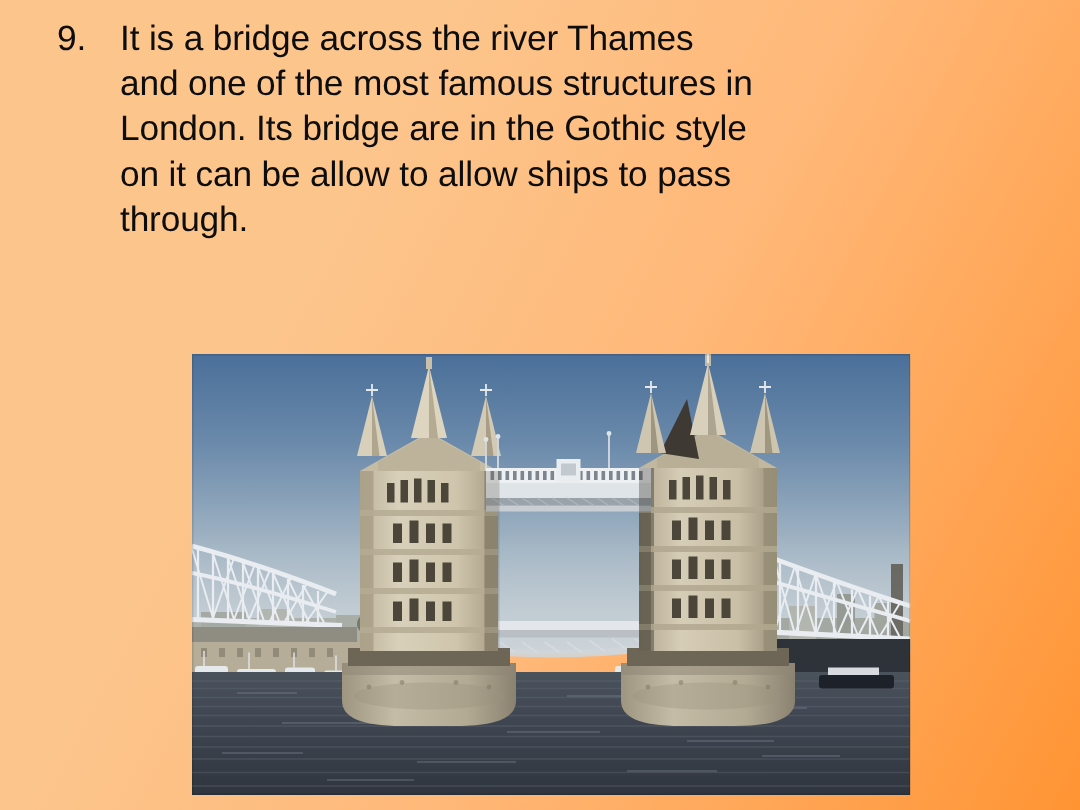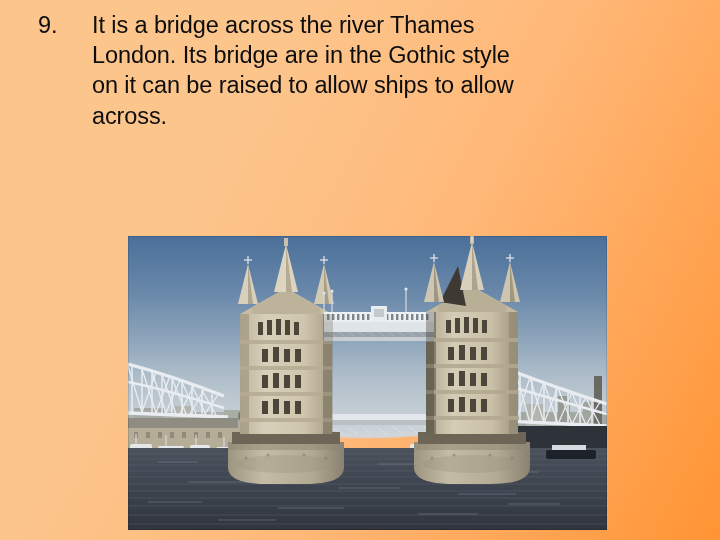--- a/index.html
+++ b/index.html
@@ -49,21 +49,20 @@
   .bullet-body {
     flex: 1 1 auto;
     font-size: 23.5px;
     line-height: 30.2px;
     color: #0d0d0d;
     letter-spacing: -0.1px;
   }
   .bullet-body .ln {
     display: block;
     white-space: pre;
-    margin-left: 12px;
   }
 
   
   #photo-frame {
     position: absolute;
     left: 128px;
     top: 236px;
     width: 479px;
     height: 294px;
     overflow: hidden;
@@ -75,23 +74,24 @@
 </head>
 <body>
 
 <div id="slide">
 
   <div id="text-block">
     <div class="bullet-row">
       <div class="bullet-num">9.</div>
       <div class="bullet-body">
         <span class="ln">It is a bridge across the river Thames</span>
+        <span class="ln">and one of the most famous structures in</span>
         <span class="ln">London. Its bridge are in the Gothic style</span>
-        <span class="ln">on it can be raised to allow ships to allow</span>
-        <span class="ln">across.</span>
+        <span class="ln">on it can be allow to allow ships to pass</span>
+        <span class="ln">through.</span>
       </div>
     </div>
   </div>
 
   <div id="photo-frame">
     <svg width="479" height="294" viewBox="0 0 479 294" xmlns="http://www.w3.org/2000/svg">
       <defs>
         <linearGradient id="skyGrad" x1="0" y1="0" x2="0" y2="1">
           <stop offset="0%" stop-color="#4a6f99"></stop>
           <stop offset="30%" stop-color="#6b8aab"></stop>

